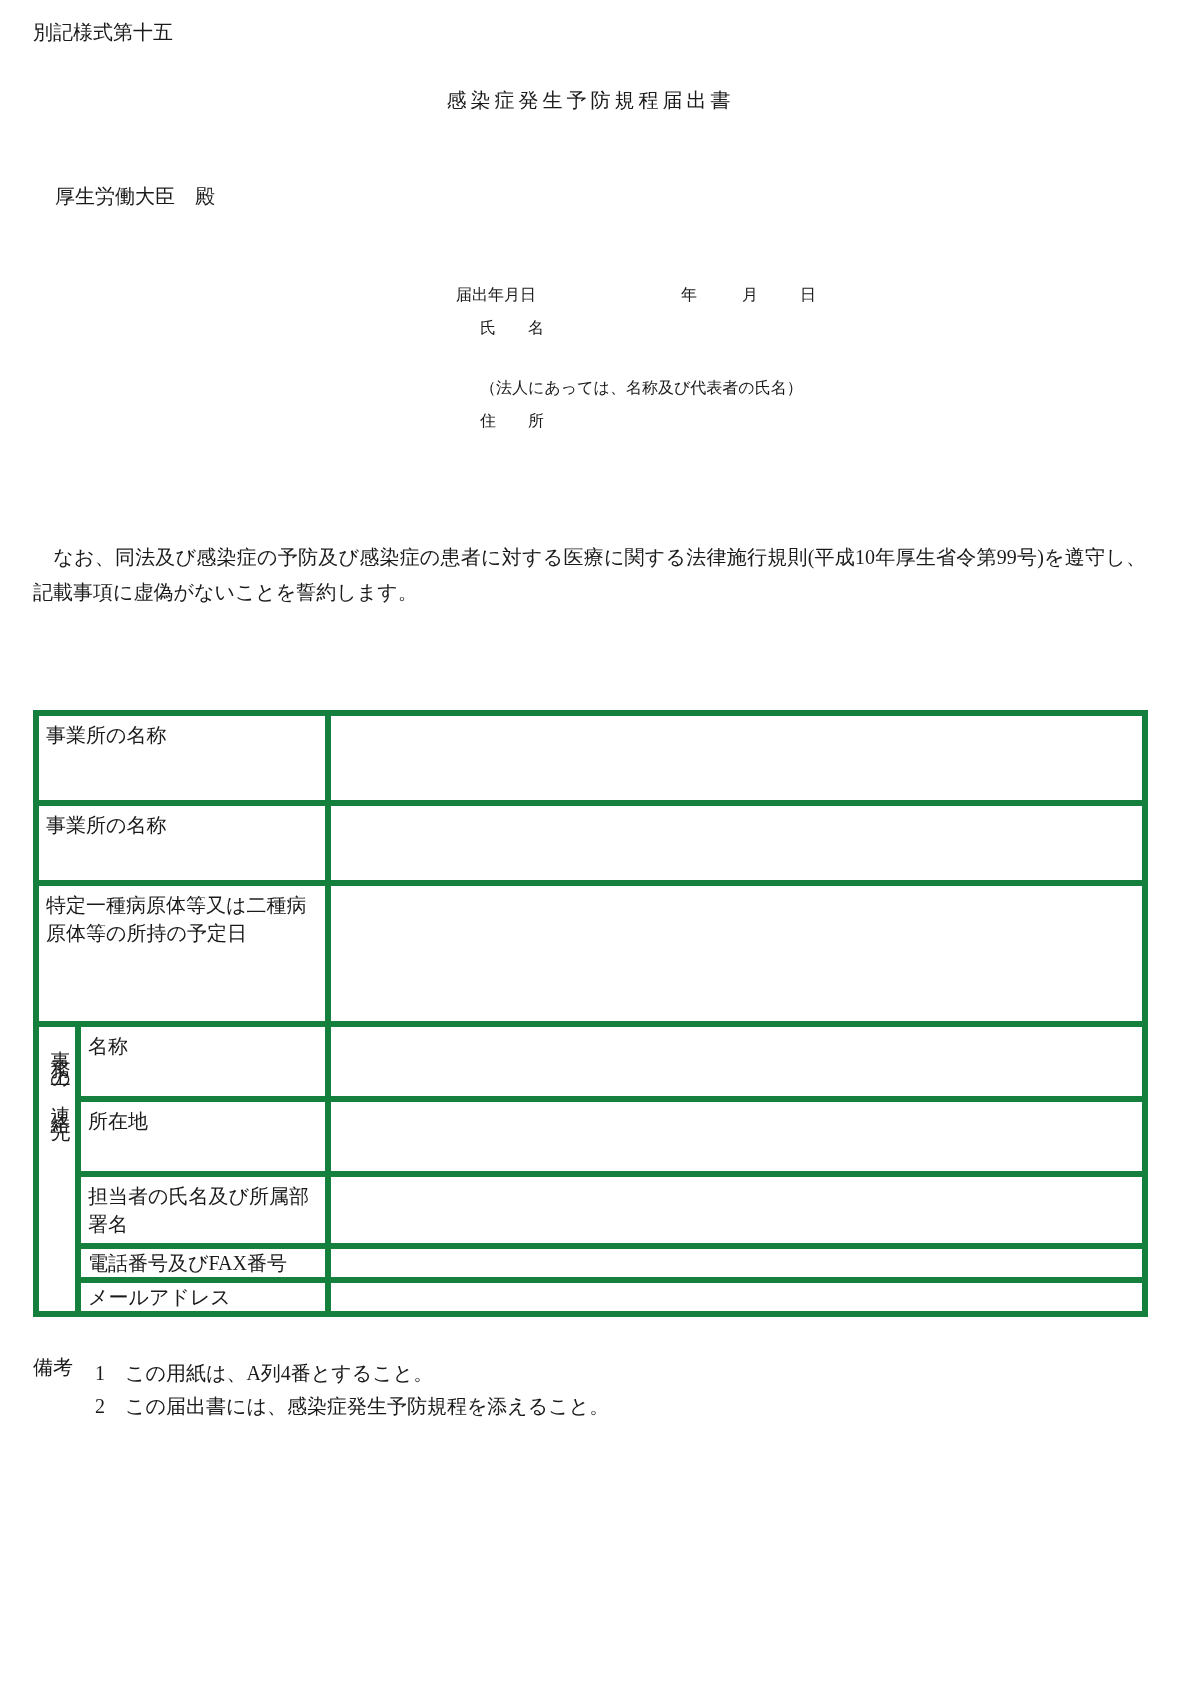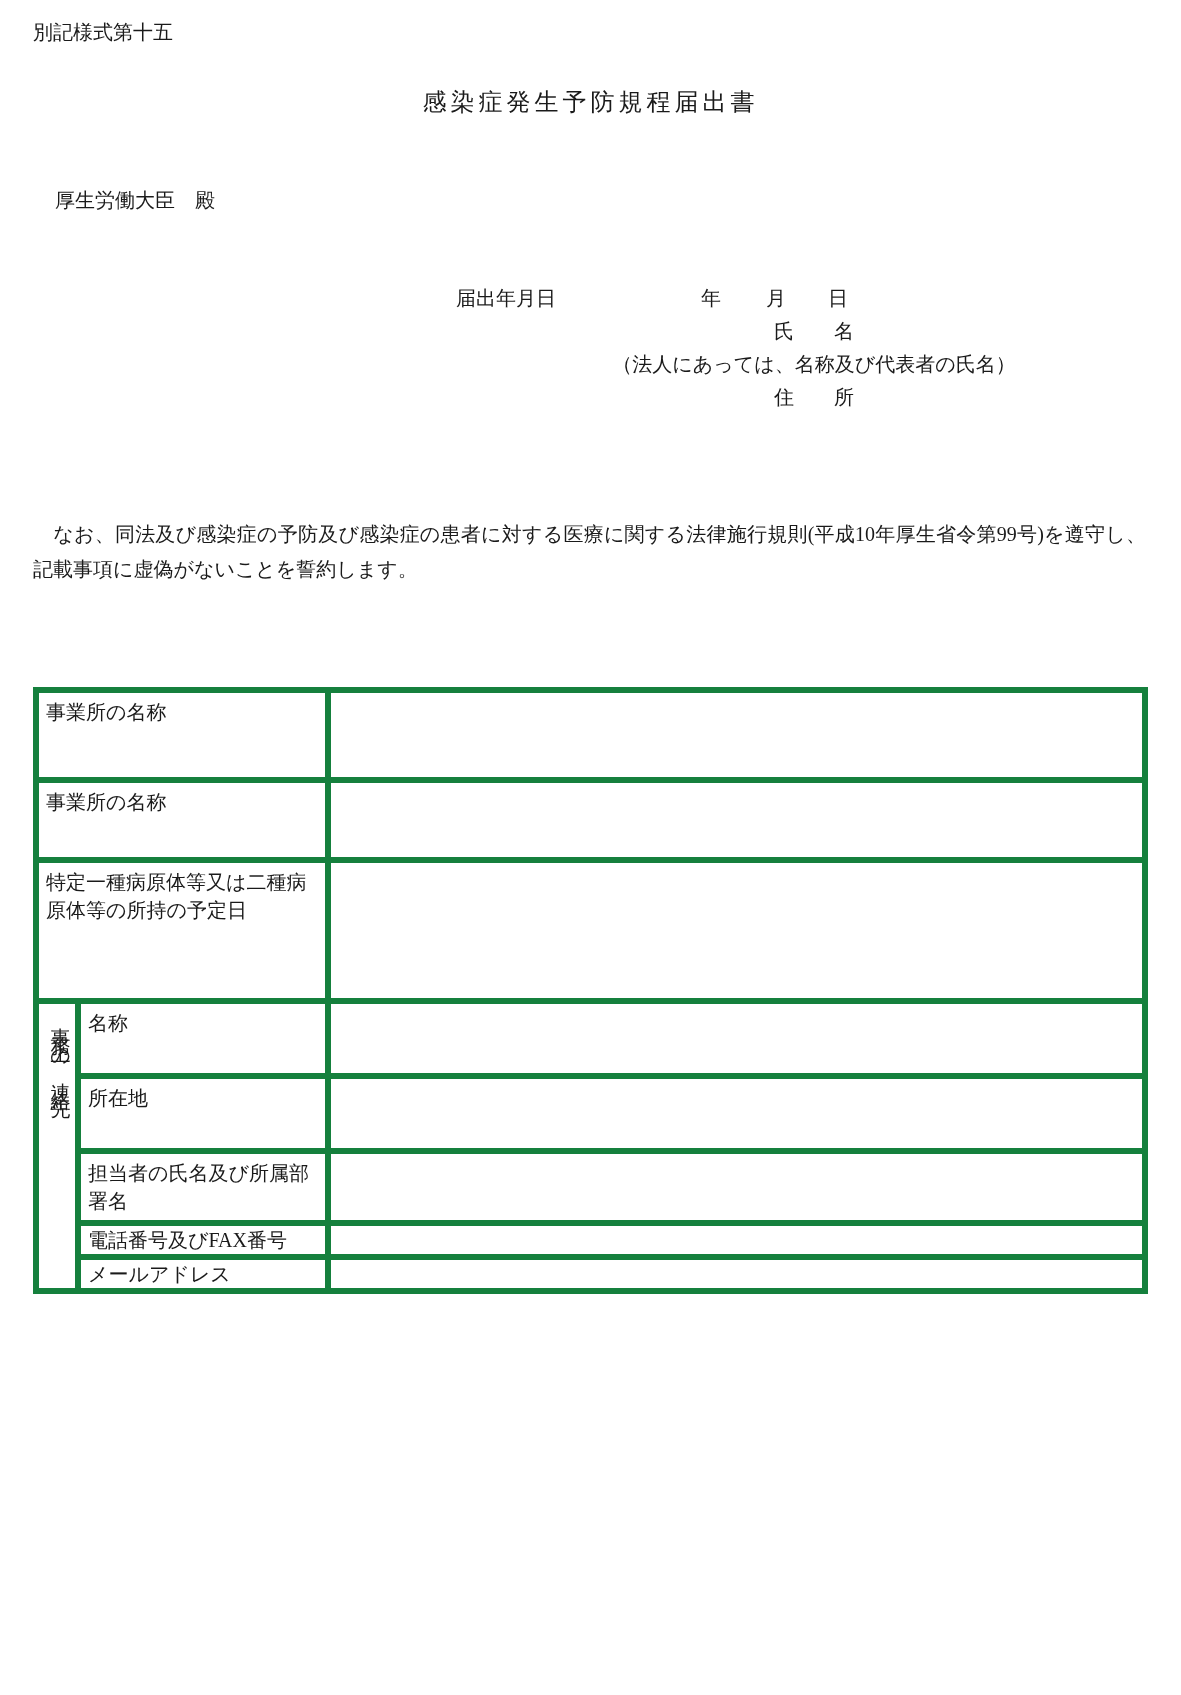--- a/index.html
+++ b/index.html
@@ -19,41 +19,40 @@
   }
   .page {
     padding: 22px 33px 0 33px;
   }
   .form-number {
     font-size: 20px;
   }
   .title {
     text-align: center;
     margin-top: 48px;
-    font-size: 24px;
+    font-size: 20px;
     letter-spacing: 4px;
   }
   .addressee {
     margin-top: 76px;
     padding-left: 22px;
     font-size: 20px;
   }
   .notify-block {
     margin-top: 72px;
     margin-left: 423px;
-    font-size: 20px;
-    text-align: center;
+    font-size: 16px;
   }
   .notify-block > div { line-height: 33px; }
   .date-line { display: flex; align-items: baseline; }
   .ymd-y { margin-left: 145px; }
   .ymd-m { margin-left: 45px; }
   .ymd-d { margin-left: 42px; }
   .indent { padding-left: 24px; font-family: Liberation Serif, serif; }
-  .corp-note { }
+  .corp-note { margin-top: 27px; }
   .body-text {
     margin-top: 103px;
     width: 1113px;
     font-size: 20px;
     line-height: 35px;
   }
   .body-text p {
     margin: 0;
     text-align: justify;
   }
@@ -161,14 +160,27 @@
         <td class="lbl">電話番号及びFAX番号</td>
         <td class="val"></td>
       </tr>
       <tr class="c5">
         <td class="lbl">メールアドレス</td>
         <td class="val"></td>
       </tr>
     </tbody>
   </table>
 
+  <div class="remarks">
+    <div class="rem-label">備考</div>
+    <div class="rem-items">
+      <div class="rem-item">
+        <span class="rem-num">1</span>
+        <span class="rem-text">この用紙は、A列4番とすること。</span>
+      </div>
+      <div class="rem-item">
+        <span class="rem-num">2</span>
+        <span class="rem-text">この届出書には、感染症発生予防規程を添えること。</span>
+      </div>
+    </div>
+  </div>
 
 </div>
 
 </body></html>

